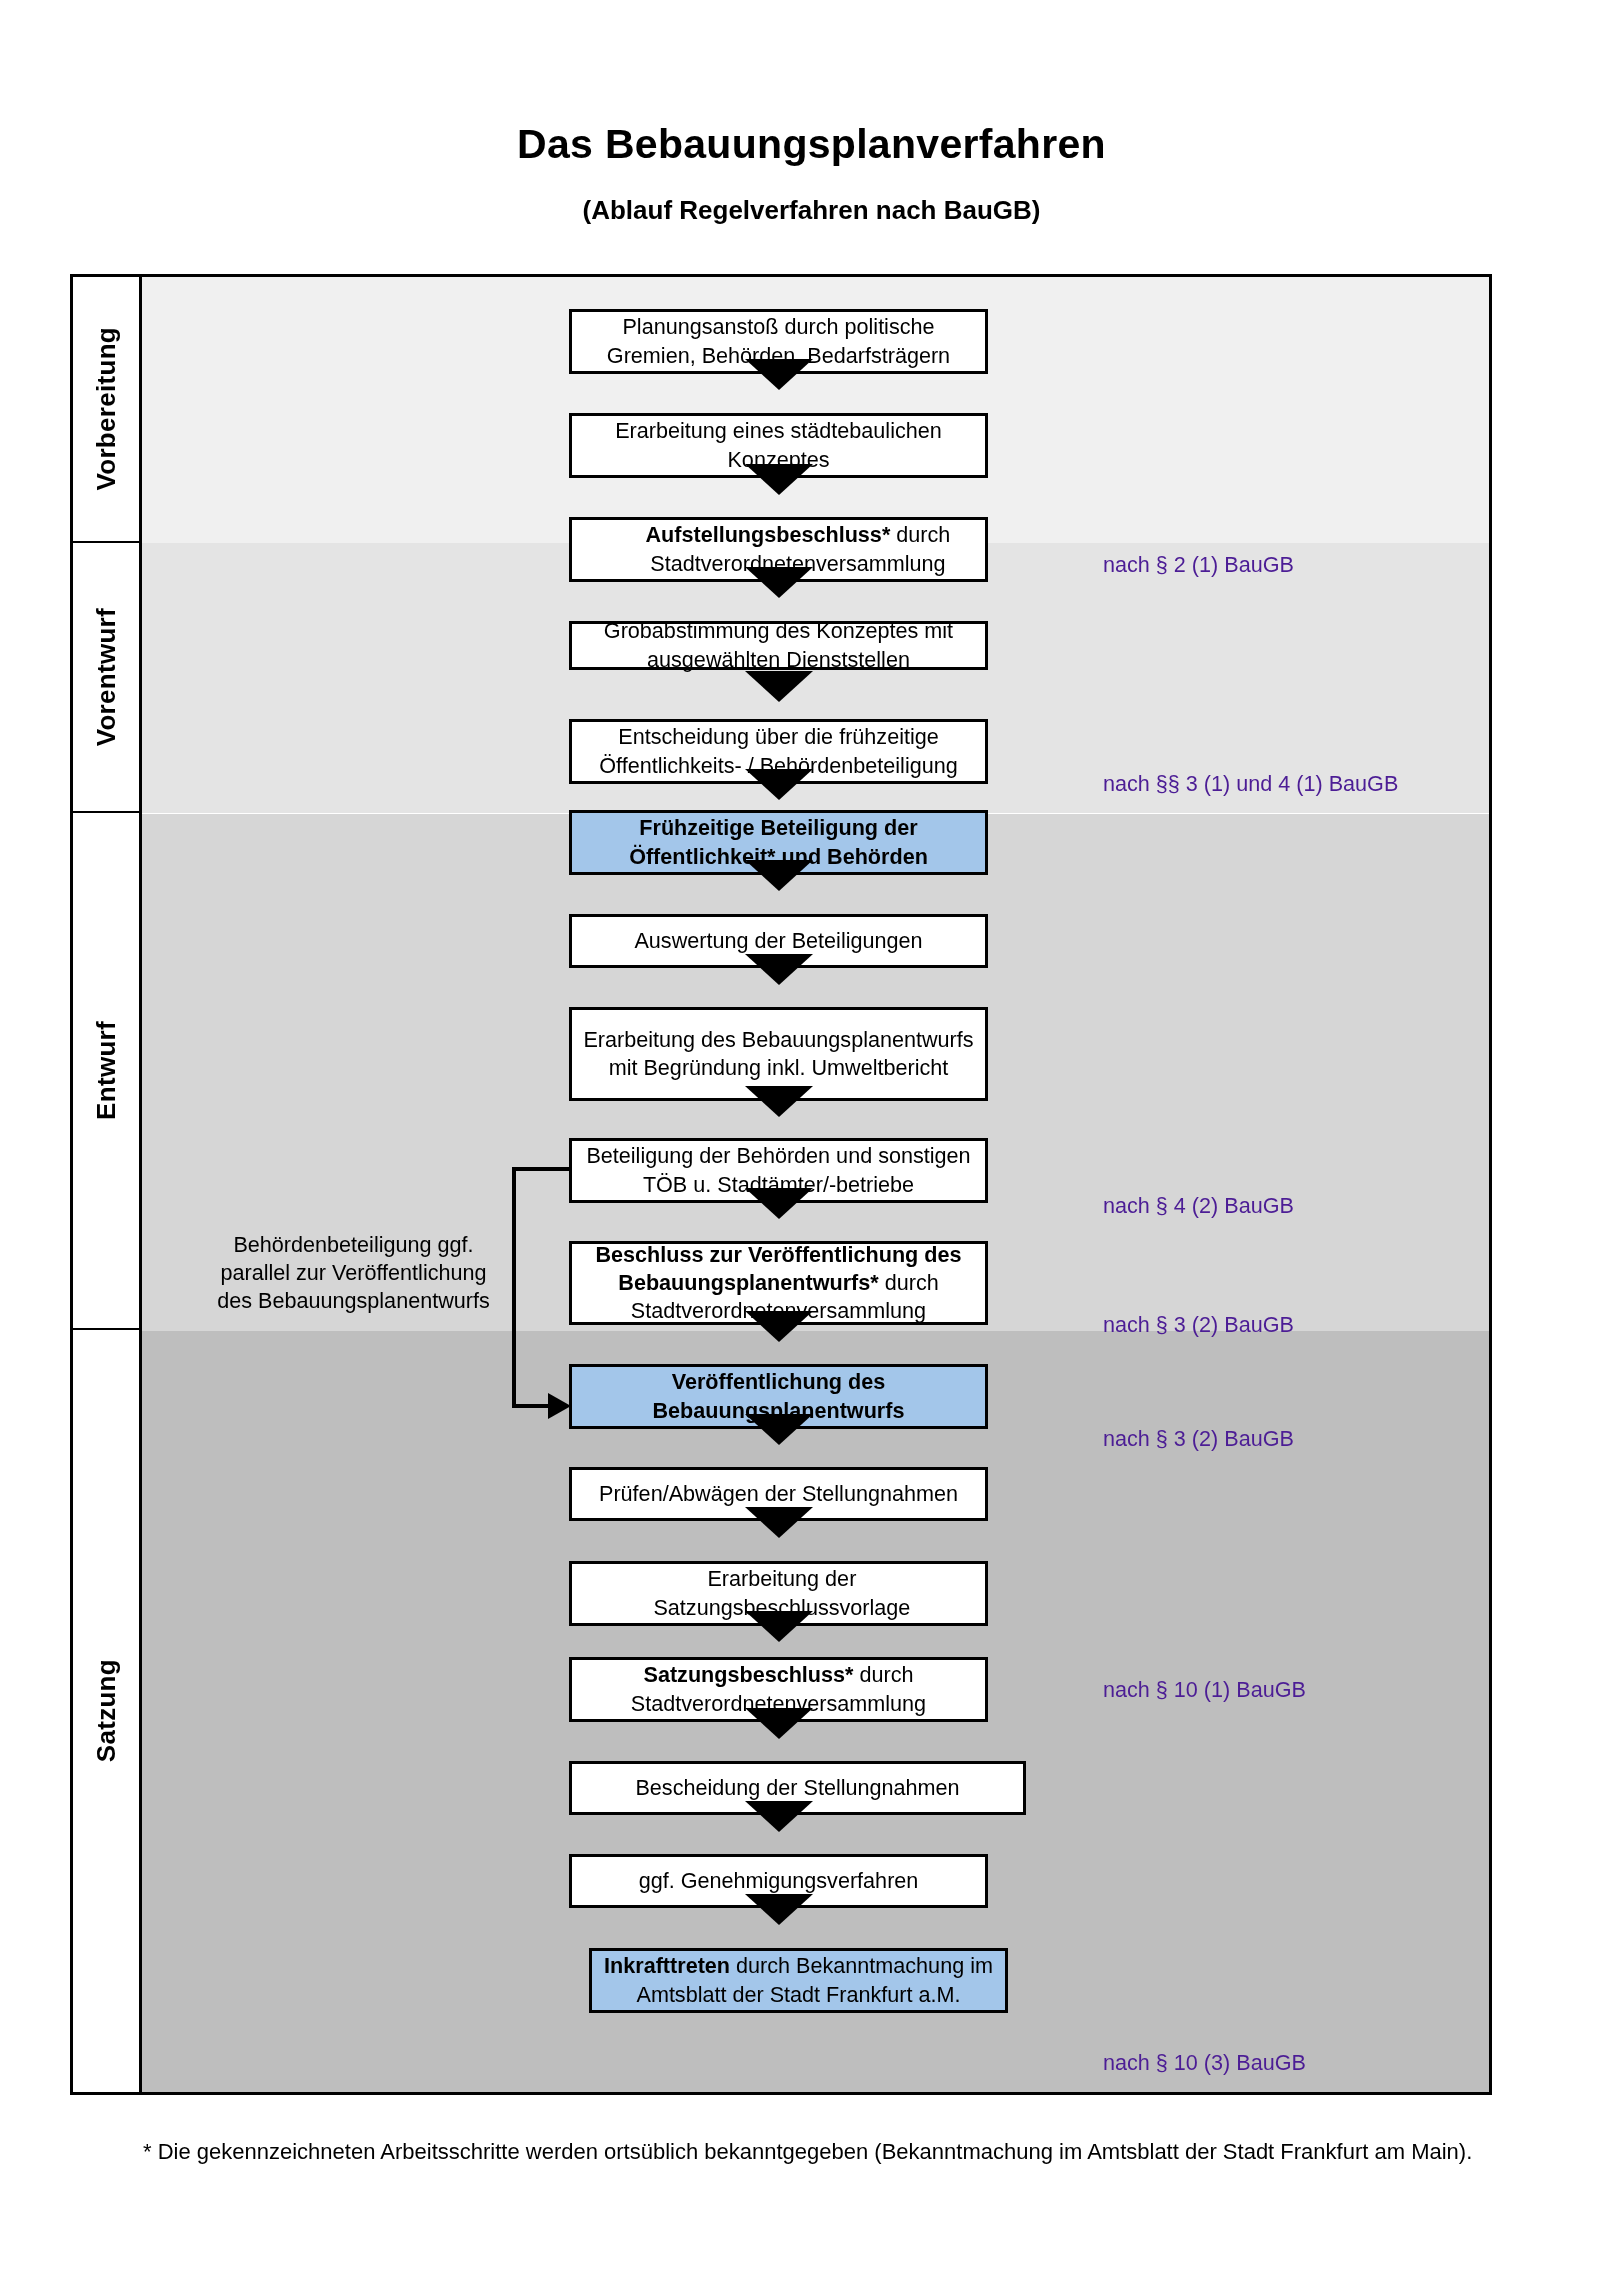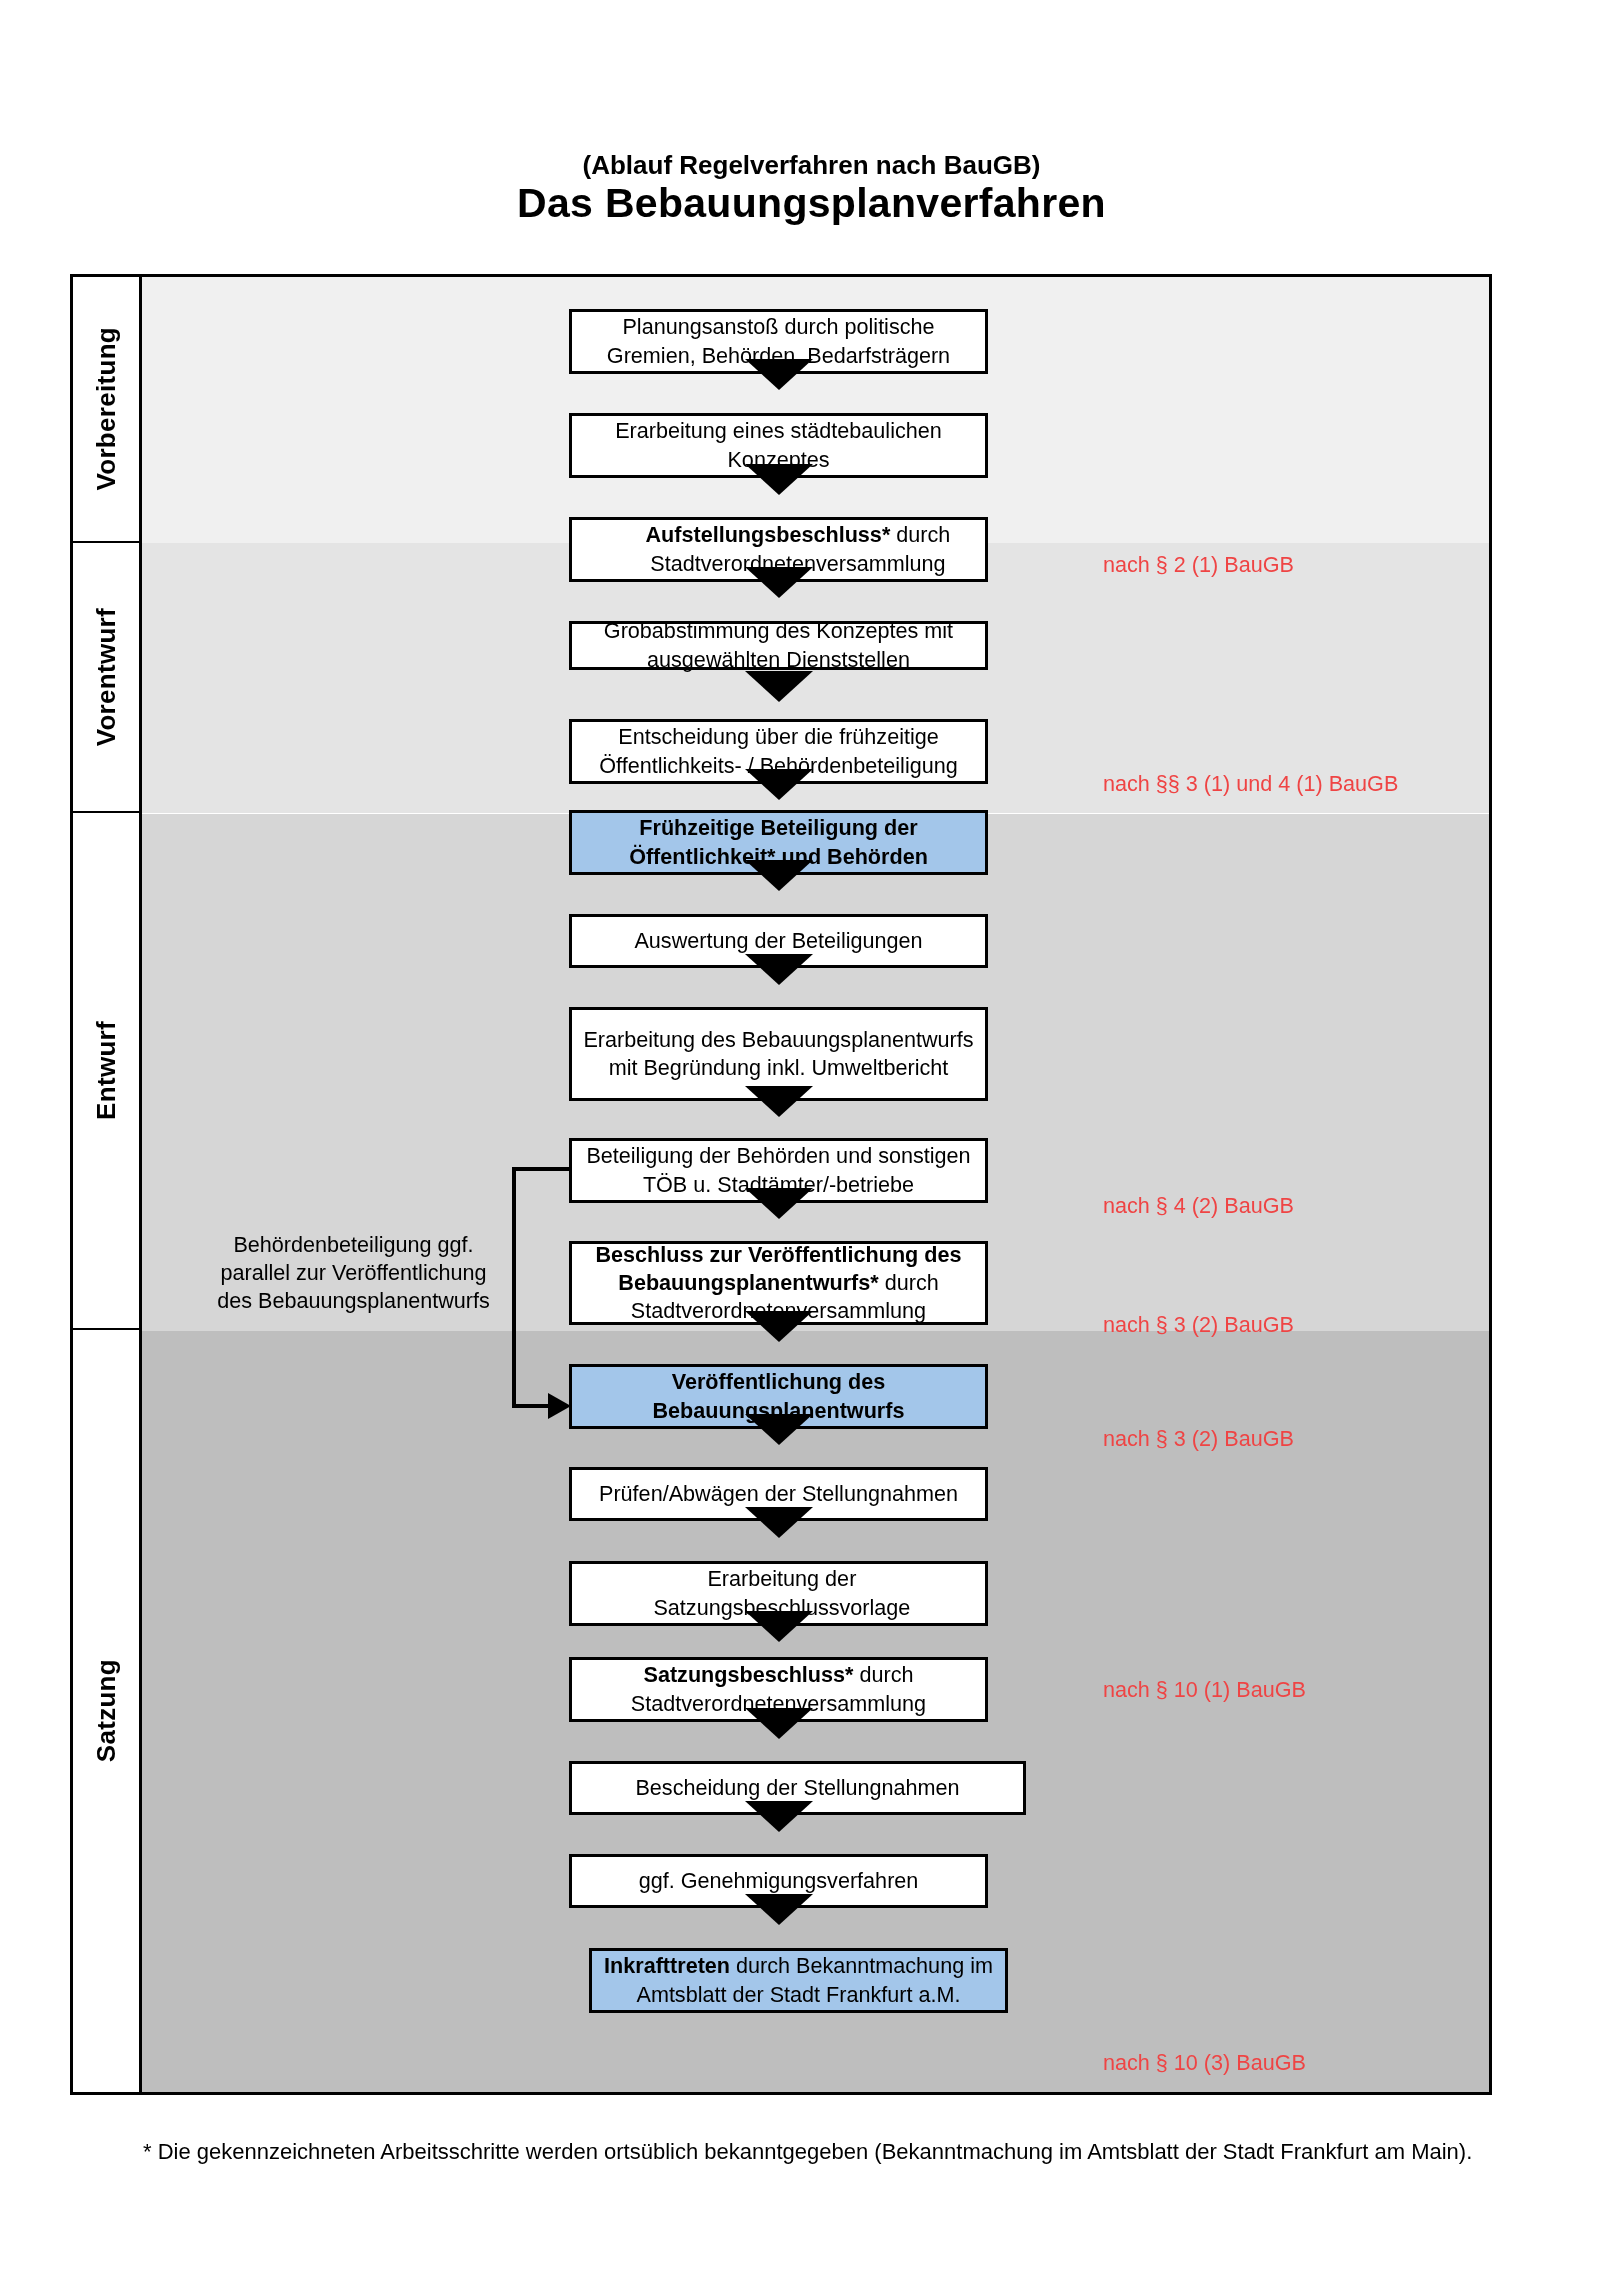--- a/index.html
+++ b/index.html
@@ -112,21 +112,21 @@
     width: 0; height: 0;
     border-left: 34px solid transparent;
     border-right: 34px solid transparent;
     border-top: 31px solid #000;
   }
 
   
   .legal-note {
     position: absolute;
     font-size: 21.6px;
-    color: #ef4444;
+    color: #4c1d95;
     white-space: nowrap;
   }
 
   
   #side-note {
     position: absolute;
     font-size: 21.6px;
     line-height: 1.30;
     color: #000;
     text-align: center;
@@ -166,22 +166,22 @@
     width: 1348px;
     font-size: 22px;
     line-height: 1.55;
     color: #000;
   }
 </style>
 </head>
 <body>
 
 <div id="title-block">
+  <div id="main-title">Das Bebauungsplanverfahren</div>
   <div id="sub-title">(Ablauf Regelverfahren nach BauGB)</div>
-  <div id="main-title">Das Bebauungsplanverfahren</div>
 </div>
 
 <div id="chart-frame">
 
   <div id="bands">
     <div class="band" id="band-0" style="top: 0px; height: 266px; background: rgb(240, 240, 240);"></div>
     <div class="band" id="band-1" style="top: 266px; height: 270px; background: rgb(228, 228, 228);"></div>
     <div class="band" id="band-2" style="top: 537px; height: 517px; background: rgb(214, 214, 214);"></div>
     <div class="band" id="band-3" style="top: 1054px; height: 761px; background: rgb(190, 190, 190);"></div>
   </div>

